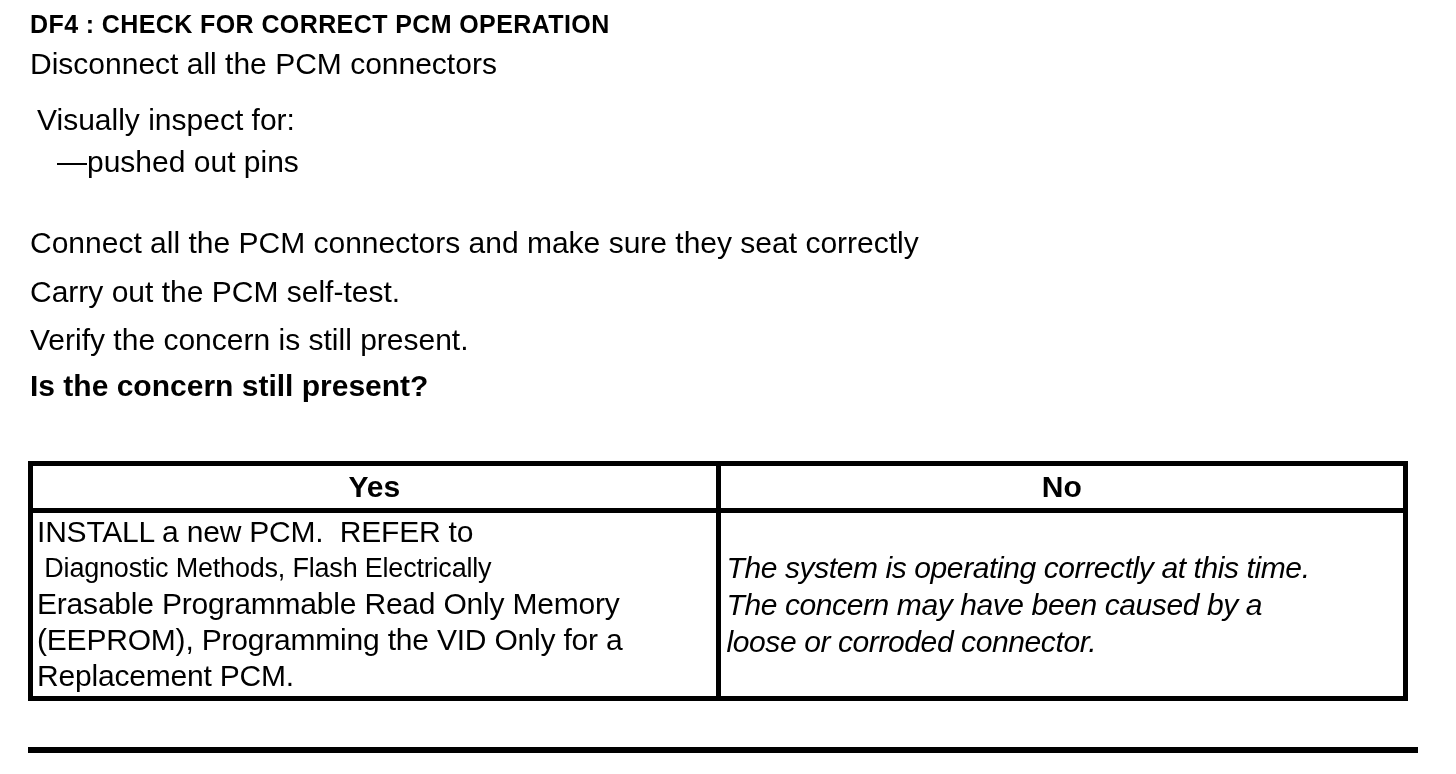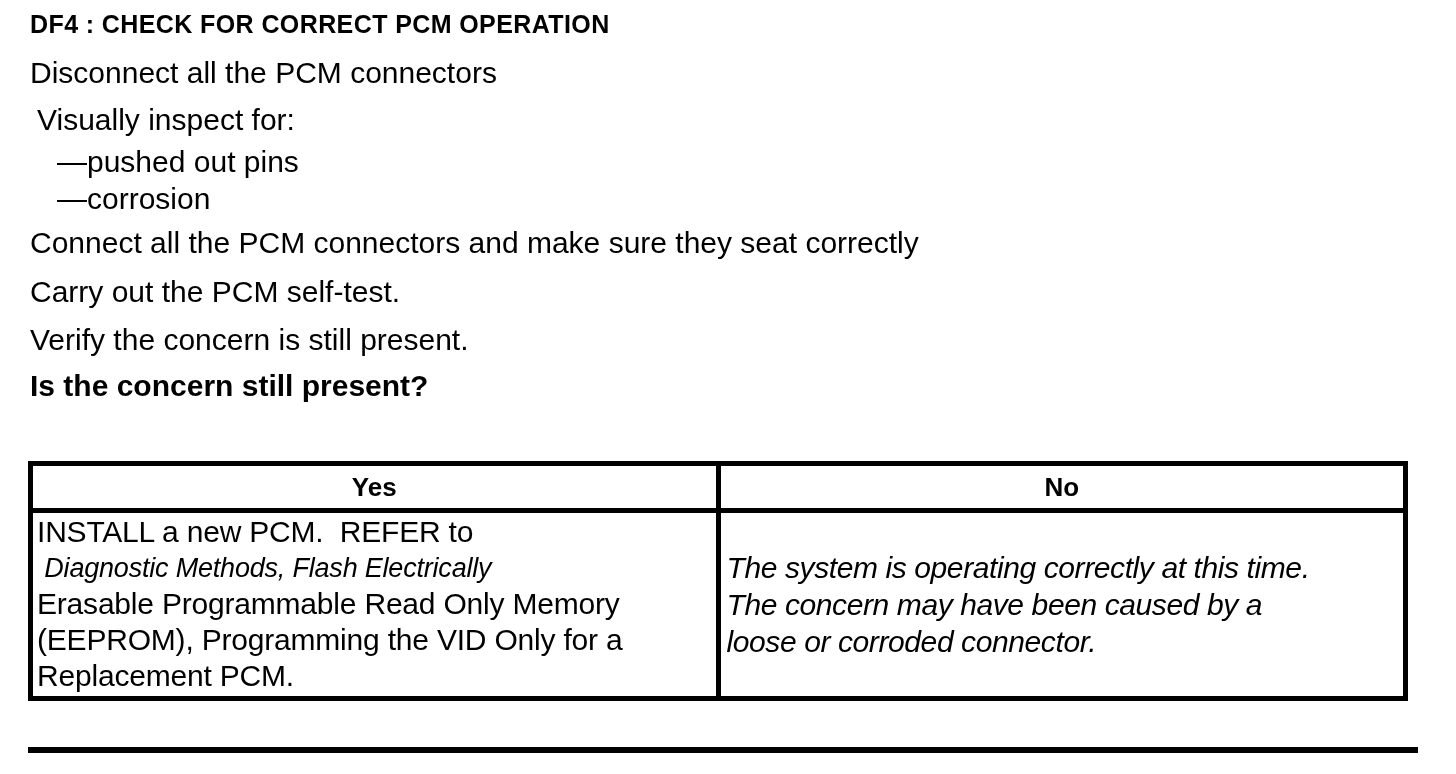--- a/index.html
+++ b/index.html
@@ -28,21 +28,21 @@
   }
   .line {
     position: absolute;
     left: 30px;
     font-size: 30px;
     line-height: 32px;
     white-space: pre;
   }
   .line.indent { left: 57px; }
   .line.bold   { font-weight: bold; }
-  .p1 { top: 57px; }
+  .p1 { top: 48px; }
   .p2 { top: 104px; margin-left: 7px; }
   .b1 { top: 146px; text-align: center; }
   .b2 { top: 183px; }
   .p3 { top: 227px; }
   .p4 { top: 276px; }
   .p5 { top: 324px; }
   .q  { top: 370px; }
 
   .result-table {
     position: absolute;
@@ -52,21 +52,21 @@
     border-collapse: collapse;
     table-layout: fixed;
   }
   .result-table th,
   .result-table td {
     border: 5px solid #000000;
   }
   .result-table th {
     height: 42px;
     padding: 0;
-    font-size: 26px;
+    font-size: 30px;
     font-weight: bold;
     text-align: center;
     vertical-align: middle;
   }
   .result-table td {
     height: 182px;
     overflow: hidden;
   }
   .yes-cell {
     vertical-align: top;
@@ -84,21 +84,20 @@
     letter-spacing: -0.2px;
   }
   .no-cell .cell-line {
     line-height: 37px;
     letter-spacing: -0.4px;
     font-style: italic;
   }
   .ref-line {
     font-size: 27px;
     line-height: 36px;
-    font-style: italic;
   }
   .bottom-rule {
     position: absolute;
     top: 747px;
     left: 28px;
     width: 1390px;
     height: 6px;
     background: #000000;
   }
 </style>
@@ -108,21 +107,20 @@
 <div class="page">
 
   <h1 class="heading">DF4 : CHECK FOR CORRECT PCM OPERATION</h1>
 
   <div class="line p1">Disconnect all the PCM connectors</div>
 
   <div class="line p2">Visually inspect for:</div>
 
   <div class="line indent b1">—pushed out pins</div>
 
-  <div class="line indent b2">—corrosion</div>
 
   <div class="line p4">Carry out the PCM self-test.</div>
 
   <div class="line p3">Connect all the PCM connectors and make sure they seat correctly</div>
 
   <div class="line p5">Verify the concern is still present.</div>
 
   <div class="line bold q">Is the concern still present?</div>
 
   <table class="result-table">

